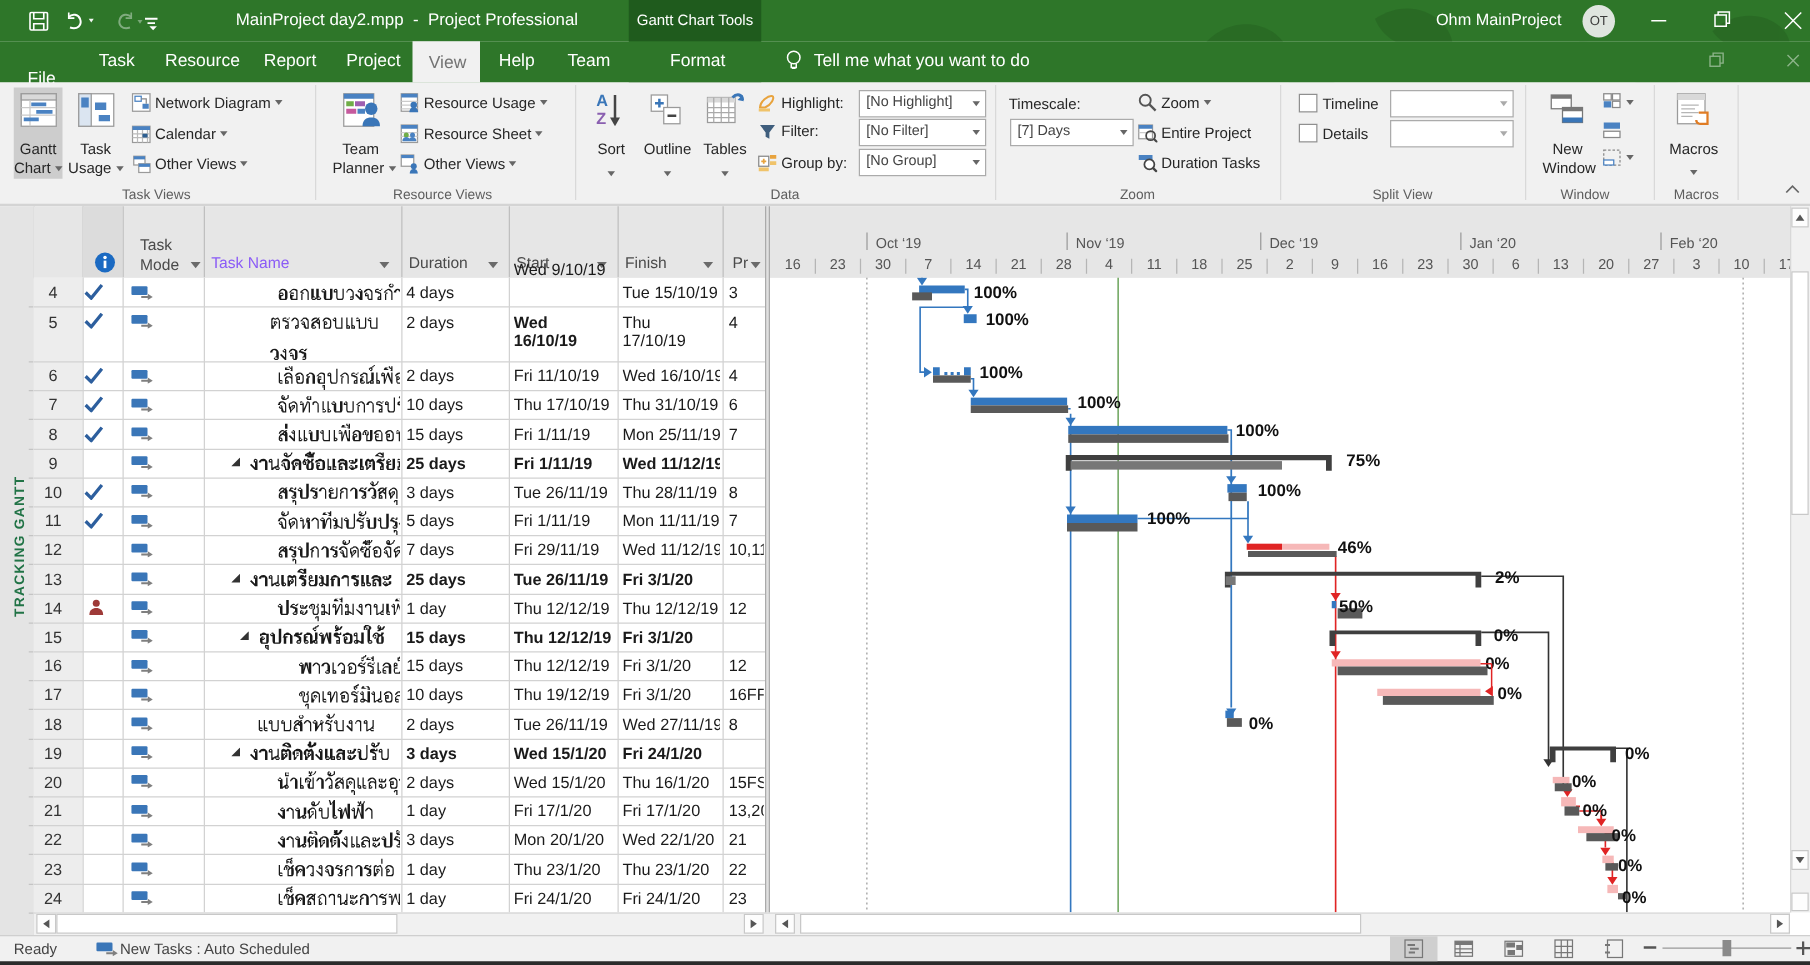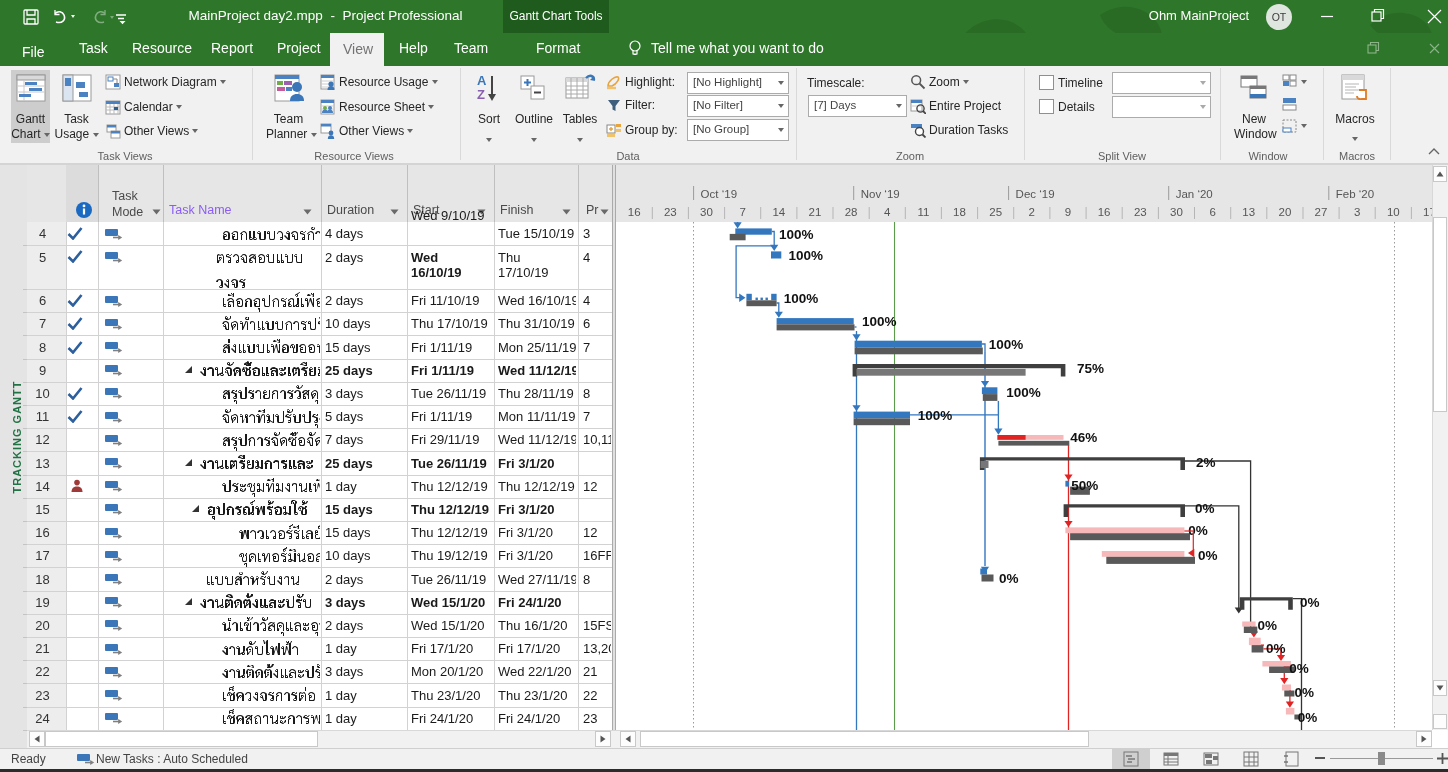--- a/index.html
+++ b/index.html
@@ -57,21 +57,21 @@
 <div class="ab" style="left:1266px;top:4px;width:26px;height:26px;border-radius:13px;background:#dfe5df;color:#3c3c3c;font-size:10.5px;text-align:center;line-height:26px;">OT</div>
 <svg class="ab" style="left:1315px;top:0" width="133" height="33" viewBox="0 0 133 33">
     <g stroke="#fff" stroke-width="1.2" fill="none">
       <path d="M6 16.5h12"></path>
       <rect x="57" y="12" width="9" height="9"></rect>
       <path d="M59.5 12v-2.5h9v9H66"></path>
       <path d="M113 10l13 13M126 10l-13 13"></path>
     </g>
   </svg>
 <div class="ab" style="left:0;top:33px;width:1448px;height:33px;background:#2e7629"></div>
-<div class="ab tab" style="left:22px;top:44px;">File</div>
+<div class="ab tab" style="left:22px;top:54px;">File</div>
 <div class="ab tab" style="left:79px;top:40px;">Task</div>
 <div class="ab tab" style="left:132px;top:40px;">Resource</div>
 <div class="ab tab" style="left:211px;top:40px;">Report</div>
 <div class="ab tab" style="left:277px;top:40px;">Project</div>
 <div class="ab" style="left:330px;top:33px;width:54px;height:33px;background:#f1f1f1;"></div>
 <div class="ab" style="left:343px;top:41px;color:#737373;font-size:14px;">View</div>
 <div class="ab tab" style="left:399px;top:40px;">Help</div>
 <div class="ab tab" style="left:454px;top:40px;">Team</div>
 <div class="ab tab" style="left:536px;top:40px;">Format</div>
 <svg class="ab" style="left:627px;top:39px" width="16" height="20" viewBox="0 0 16 20">

